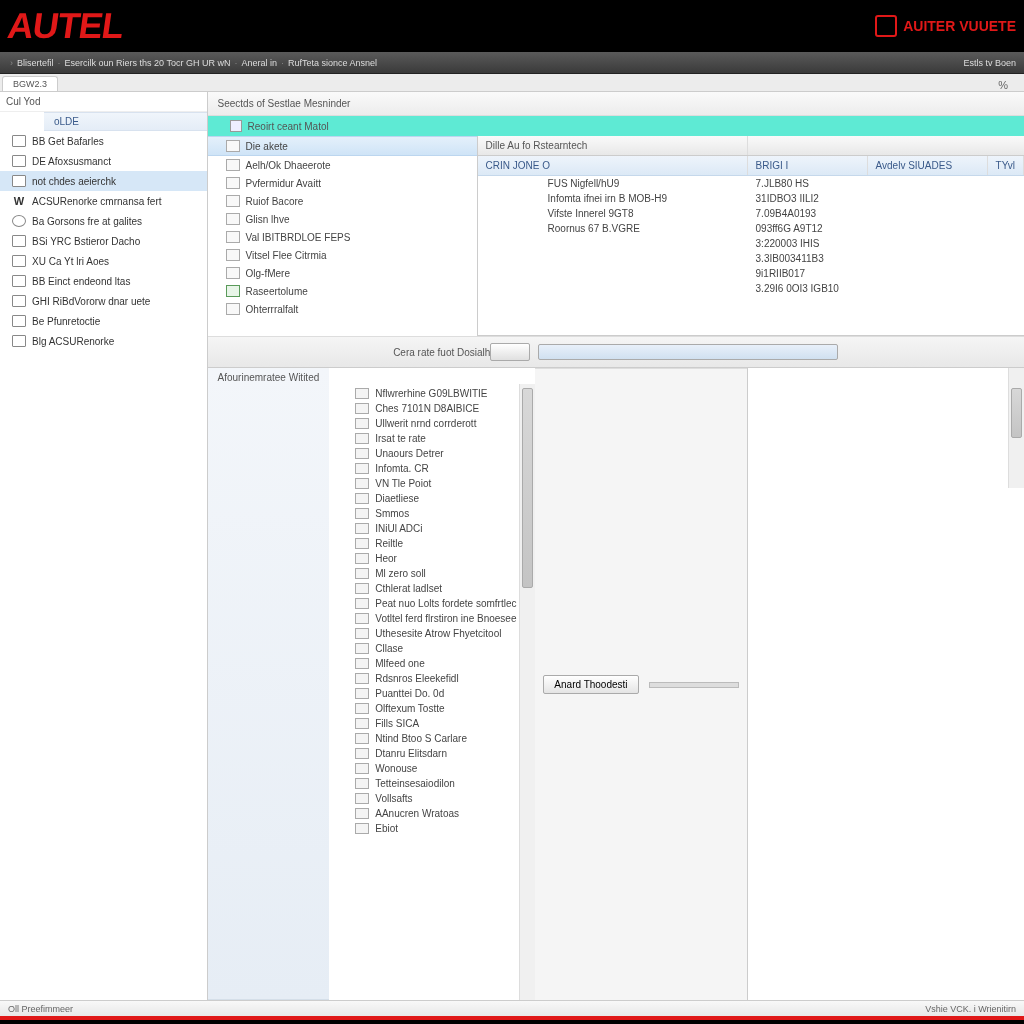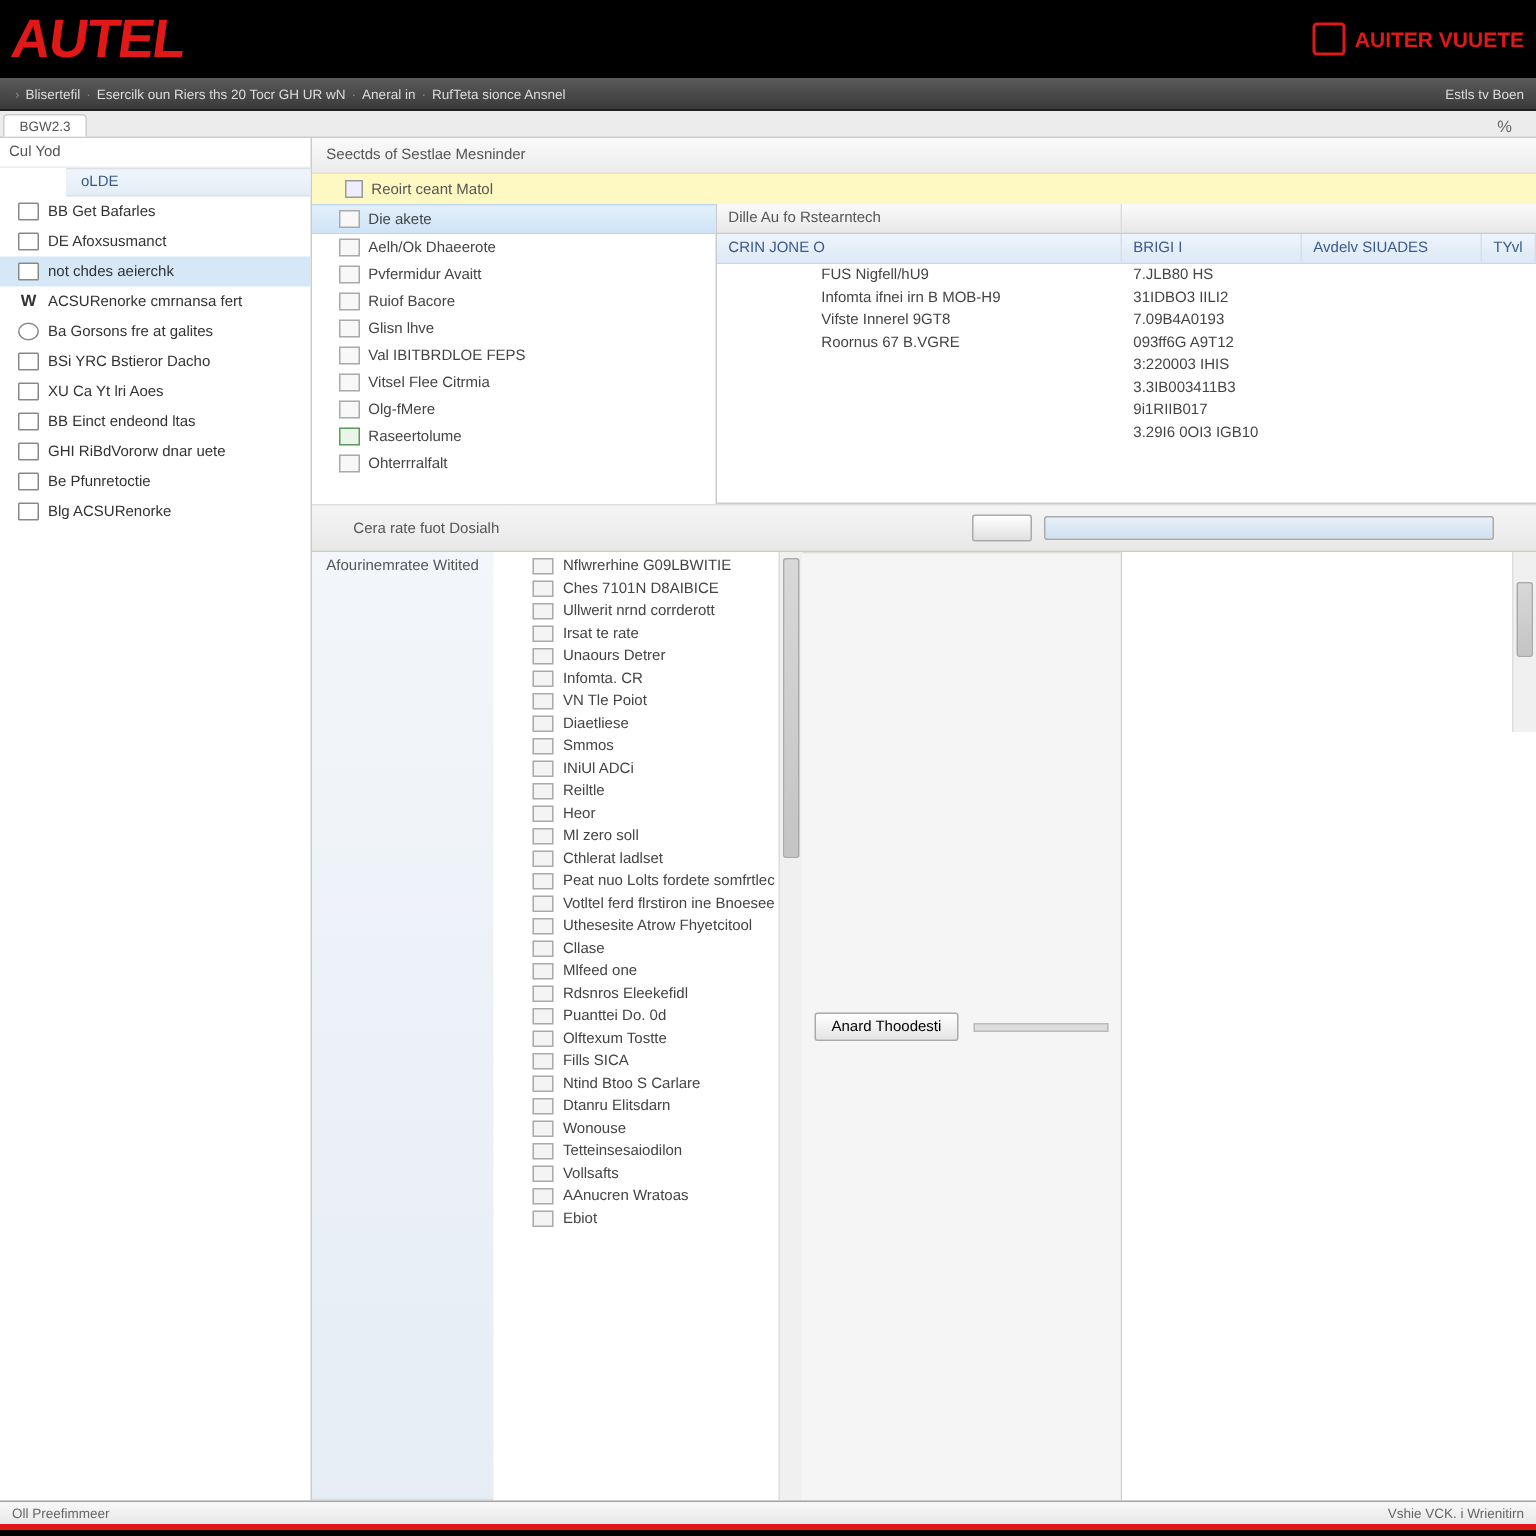--- a/index.html
+++ b/index.html
@@ -23,21 +23,21 @@
 
 .sidebar { width: 230px; border-right: 1px solid #ccc; background: #fff; font-size: 10px; color: #333; }
 .sidebar-header { padding: 4px 6px; font-size: 10px; color: #555; border-bottom: 1px solid #eee; }
 .sidebar-section { padding: 3px 6px 3px 10px; background: linear-gradient(#f0f5fb,#e4edf7); border-top: 1px solid #d8e2ef; border-bottom: 1px solid #d8e2ef; font-size: 10px; color: #3a5a8a; margin-left: 44px; }
 .sidebar-item { display: flex; align-items: center; gap: 6px; padding: 4px 6px 4px 12px; cursor: pointer; }
 .sidebar-item.selected { background: #d6e7f7; }
 .side-icon { width: 14px; height: 12px; border: 1px solid #888; border-radius: 1px; flex-shrink: 0; background: #fff; }
 .side-icon.w { border-color: #555; background: none; border: none; font-weight: bold; font-size: 11px; color: #333; text-align: center; line-height: 12px; }
 .side-icon.gear { border-radius: 50%; }
 
-.main { flex: 1; display: flex; flex-direction: column; background: #fef9c3; }
+.main { flex: 1; display: flex; flex-direction: column; background: #5eead4; }
 .main-header { padding: 6px 10px; font-size: 10px; color: #555; background: linear-gradient(#fafafa,#ececec); border-bottom: 1px solid #ddd; }
 .main-sub { padding: 4px 10px 4px 22px; font-size: 10px; color: #555; display: flex; align-items: center; gap: 6px; }
 .sub-icon { width: 12px; height: 12px; border: 1px solid #999; background: #eef; }
 
 .split-row { display: flex; height: 200px; }
 .panel-left { width: 270px; border-right: 1px solid #ccc; background: #fff; overflow: hidden; }
 .panel-left-item { display: flex; align-items: center; gap: 6px; padding: 3px 8px 3px 18px; font-size: 10px; color: #444; cursor: pointer; }
 .panel-left-item.sel { background: linear-gradient(#e4f0fb,#cfe4f7); border-top: 1px solid #bcd6ef; border-bottom: 1px solid #bcd6ef; }
 .pli-icon { width: 14px; height: 12px; border: 1px solid #aaa; background: #f8f8f8; flex-shrink: 0; }
 .pli-icon.green { border-color: #5a9a5a; background: #e8f5e8; }
@@ -47,28 +47,28 @@
 .th { padding: 4px 8px; border-right: 1px solid #ddd; }
 .th1 { width: 270px; }
 .th2 { width: 120px; }
 .th3 { flex: 1; }
 .table-head2 { display: flex; background: linear-gradient(#eef4fb,#dce9f6); border-bottom: 1px solid #c5d8eb; font-size: 10px; color: #3a5a8a; }
 .table-body { flex: 1; overflow: hidden; }
 .tr { display: flex; font-size: 10px; color: #444; padding: 2px 0; }
 .td1 { width: 270px; padding-left: 70px; }
 .td2 { width: 120px; padding-left: 8px; }
 
-.detail-bar { display: flex; align-items: center; justify-content: space-between; padding: 6px 28px; background: linear-gradient(#f5f5f5,#e8e8e8); border-top: 1px solid #ddd; border-bottom: 1px solid #ccc; font-size: 10px; color: #555; }
+.detail-bar { display: flex; align-items: center; justify-content: center; padding: 6px 28px; background: linear-gradient(#f5f5f5,#e8e8e8); border-top: 1px solid #ddd; border-bottom: 1px solid #ccc; font-size: 10px; color: #555; }
 .detail-btn { width: 40px; height: 18px; background: linear-gradient(#fff,#e0e0e0); border: 1px solid #aaa; border-radius: 2px; }
 .detail-prog { width: 300px; height: 16px; border: 1px solid #aaa; background: linear-gradient(#e8f0fa,#d0e0f0); border-radius: 2px; }
 
 .lower { flex: 1; display: flex; }
 .lower-left { width: 540px; border-right: 1px solid #ccc; background: #fff; display: flex; flex-direction: row; position: relative; }
 .lower-head { padding: 4px 10px; font-size: 10px; color: #555; background: linear-gradient(#f3f6fa,#e6edf5); border-bottom: 1px solid #d5dfe9; }
-.lower-list { flex: 1; overflow: hidden; padding: 2px 0; position: relative; }
+.lower-list { flex: 1; overflow: hidden; padding: 2px 0; position: relative; margin-top: 16px; }
 .ll-item { display: flex; align-items: center; gap: 6px; padding: 2px 8px 2px 26px; font-size: 10px; color: #444; cursor: pointer; }
 .ll-icon { width: 14px; height: 11px; border: 1px solid #aaa; background: #f4f4f4; flex-shrink: 0; }
 .ll-scroll { position: absolute; right: 0; top: 0; bottom: 0; width: 16px; background: #f0f0f0; border-left: 1px solid #ddd; }
 .ll-thumb { position: absolute; left: 2px; right: 2px; top: 4px; height: 200px; background: linear-gradient(#d8d8d8,#c4c4c4); border: 1px solid #aaa; border-radius: 2px; }
 .lower-right { flex: 1; background: #fff; position: relative; }
 .lr-scroll { position: absolute; right: 0; top: 0; width: 16px; height: 120px; background: #f0f0f0; border-left: 1px solid #ddd; }
 .lr-thumb { position: absolute; left: 2px; right: 2px; top: 20px; height: 50px; background: linear-gradient(#d8d8d8,#c4c4c4); border: 1px solid #aaa; border-radius: 2px; }
 
 .lower-footer { display: flex; align-items: center; gap: 10px; padding: 6px 8px; border-top: 1px solid #ddd; background: #f5f5f5; }
 .footer-btn { padding: 3px 10px; font-size: 10px; background: linear-gradient(#fff,#e4e4e4); border: 1px solid #aaa; border-radius: 2px; }

